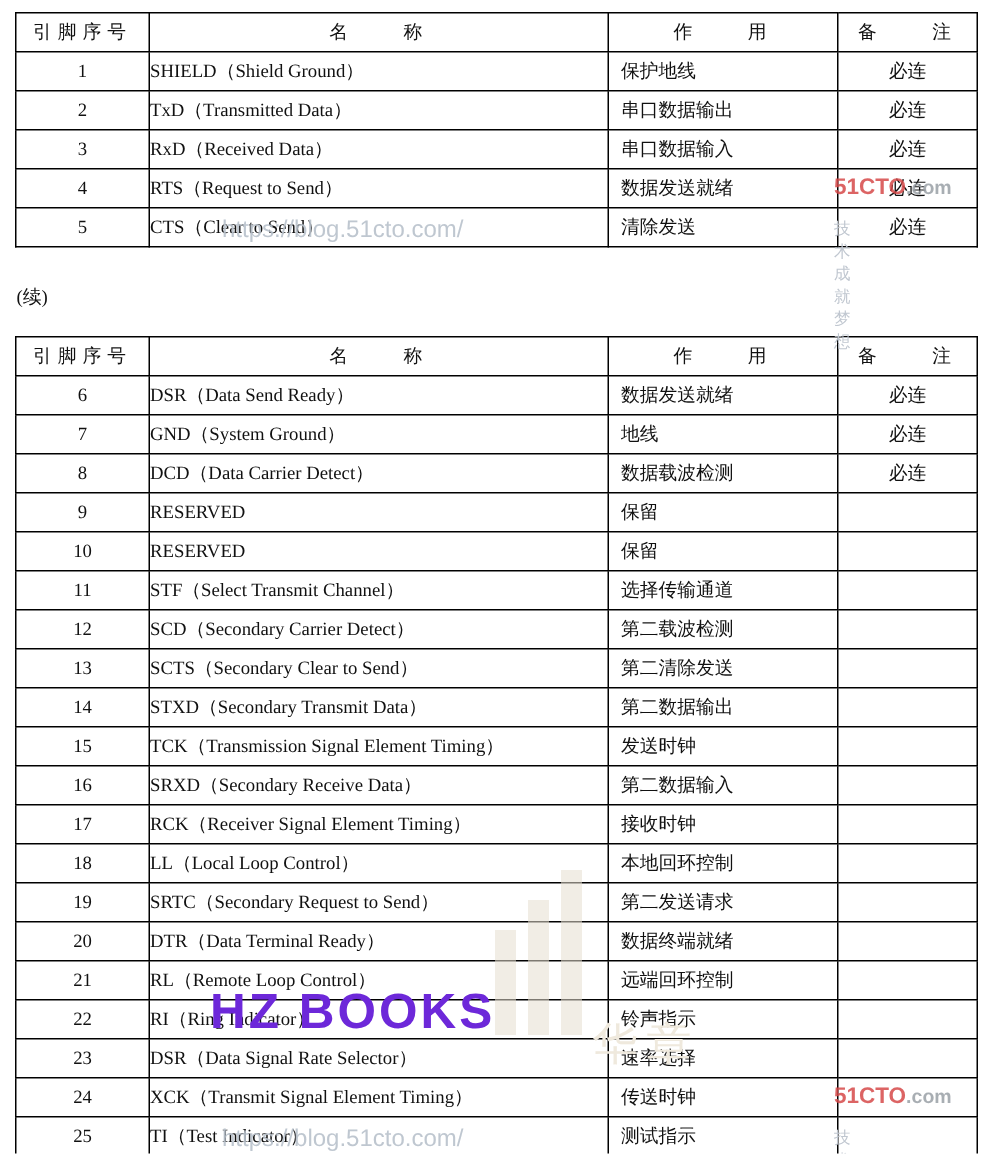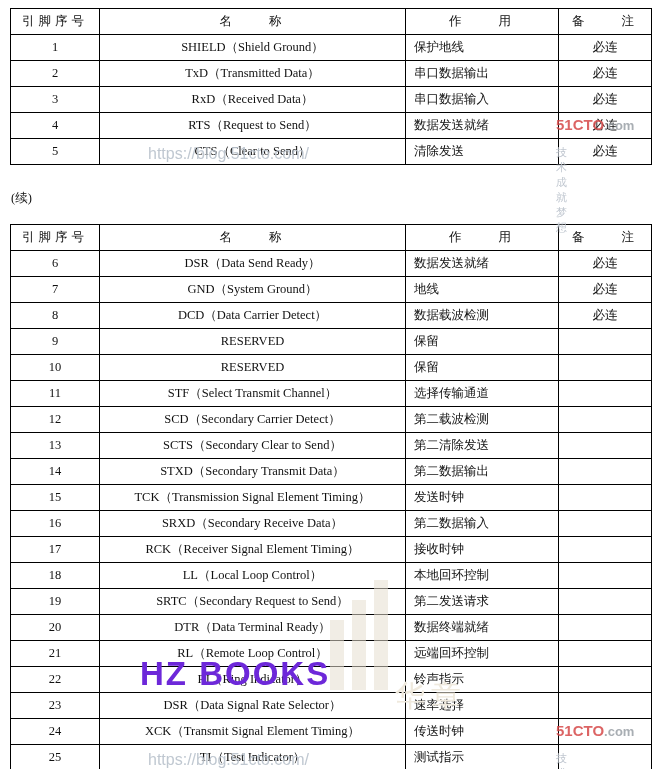--- a/index.html
+++ b/index.html
@@ -84,21 +84,21 @@
     padding: 0;
     height: 25px;
     vertical-align: middle;
   }
   table.pin-table th {
     font-size: 12.5px;
     letter-spacing: 4px;
     text-align: center;
   }
   .col-no  { width: 88px; text-align: center; }
-  .col-name{ width: 305px; text-align: center; }
+  .col-name{ width: 305px; }
   .col-use { width: 152px; text-align: left; padding-left: 8px !important; }
   .col-rem { width: 92px; text-align: center; }
 
   .t1 { position: absolute; left: 10px; top: 8px; }
   .cont-label {
     position: absolute;
     left: 11px;
     top: 190px;
     font-size: 12.5px;
     font-family: "Liberation Serif", serif;

